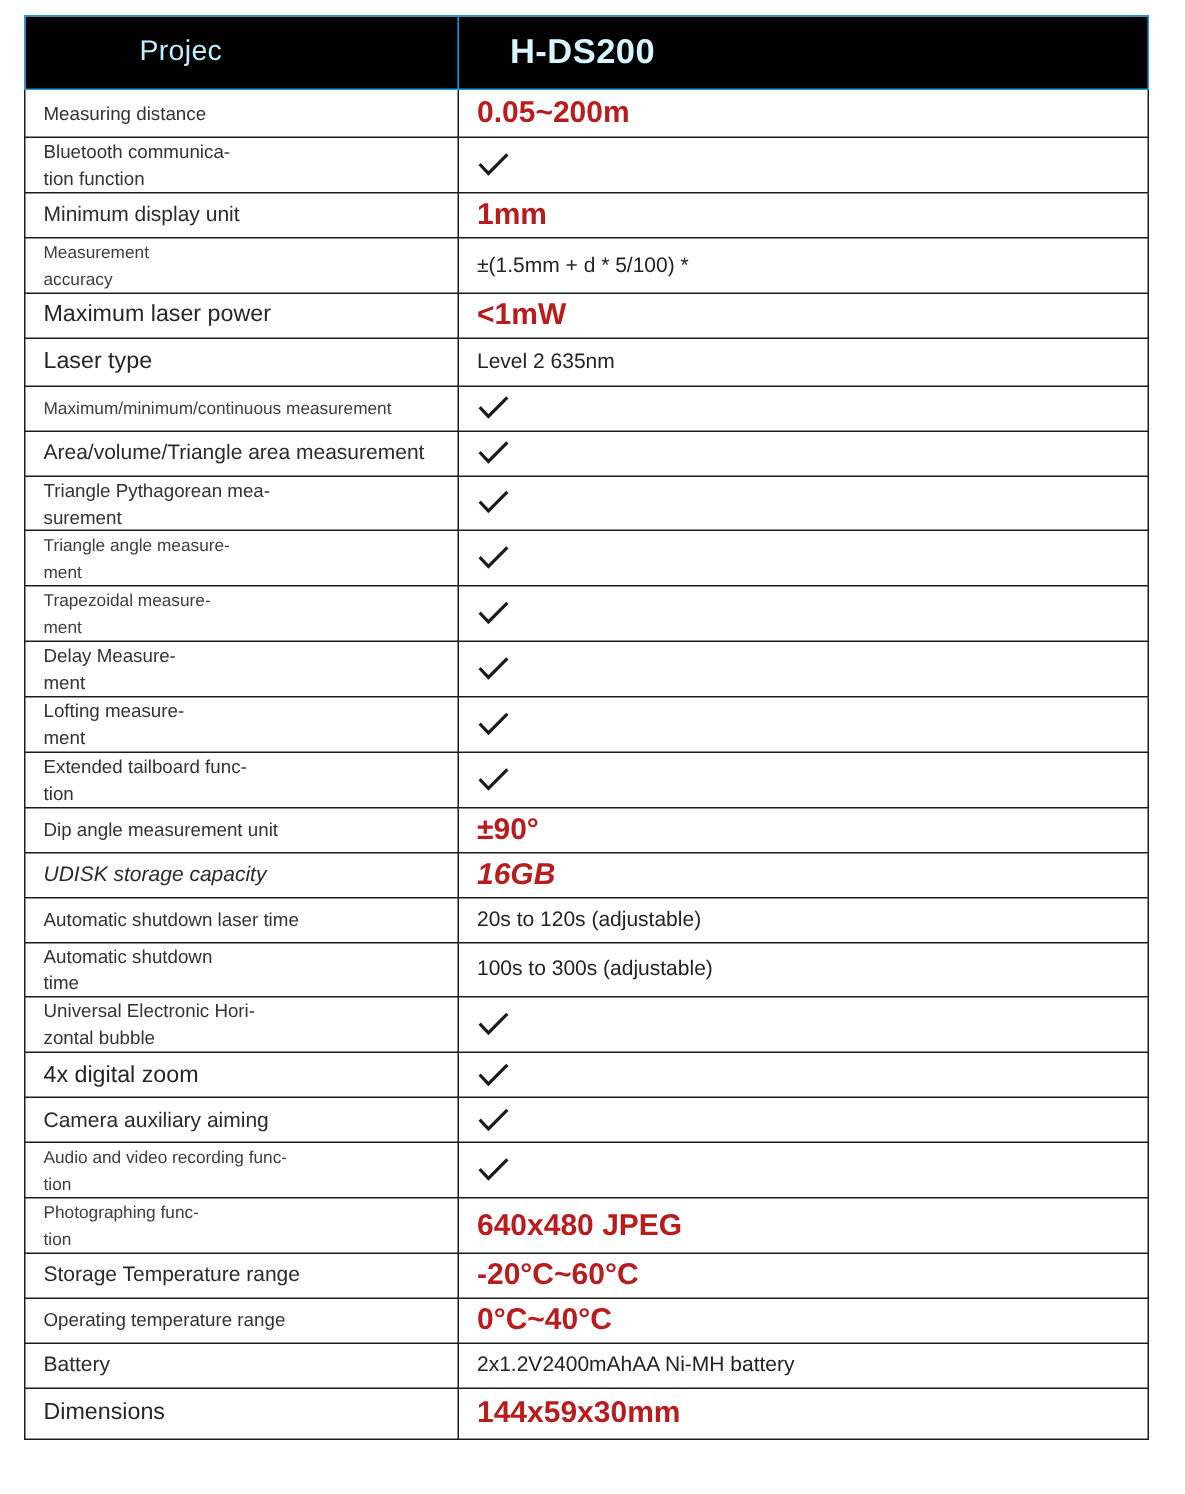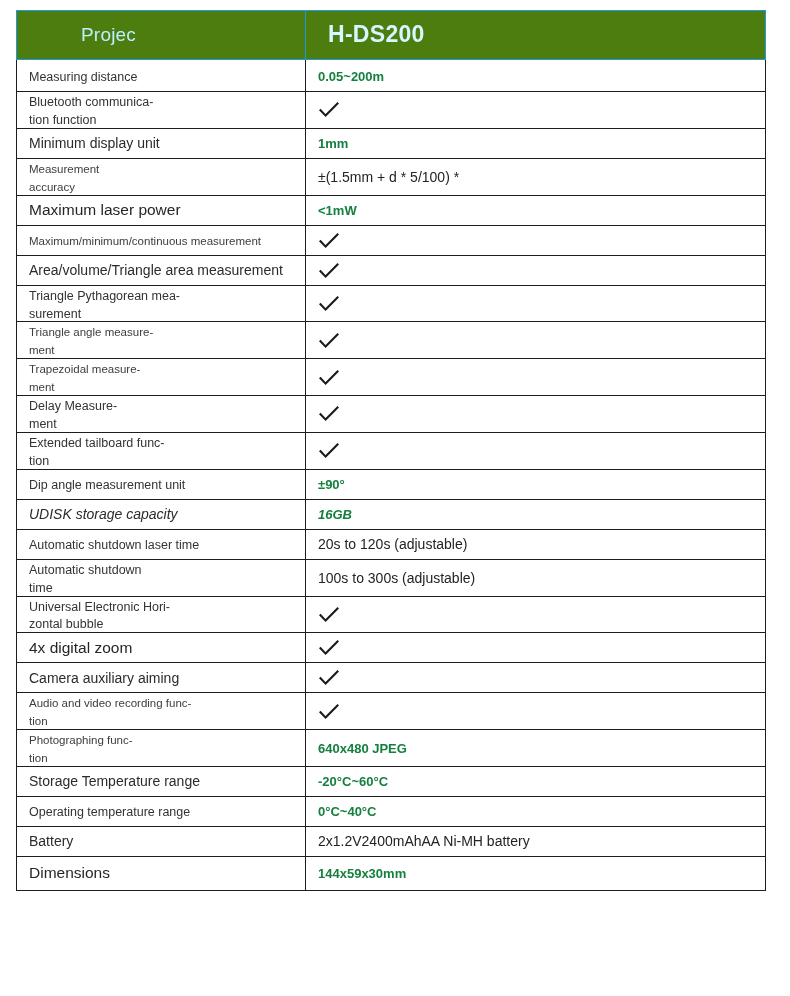--- a/index.html
+++ b/index.html
@@ -40,24 +40,24 @@
     vertical-align: middle;
     text-align: left;
     background: #ffffff;
     font-weight: normal;
     line-height: 1.12;
     color: #2a2a2a;
   }
 
   
   tr.header-row th {
-    background: #4d7c0f;
+    background: #000000;
     border-color: #1e9be0;
     height: 48px;
-    padding-left: 22px;
+    padding-left: 34px;
   }
   tr.header-row th.val-head {
     border-left: 1.6px solid #1e9be0;
   }
   .head-label {
     font-size: 19px;
     color: #bdf0ff;
     letter-spacing: 0.2px;
     padding-left: 42px;
     display: inline-block;
@@ -66,21 +66,21 @@
     font-size: 23px;
     font-weight: bold;
     color: #d8f6ff;
     letter-spacing: 0.3px;
   }
   .t-sm  { font-size: 11.5px; color: #3d3d3d; }
   .t-md  { font-size: 12.5px; color: #333333; }
   .t-lg  { font-size: 14px;   color: #2b2b2b; }
   .t-xl  { font-size: 15.5px; color: #262626; }
   .v-md  { font-size: 14px;   color: #232323; }
-  .v-xl  { font-size: 13px;   color: #15803d; font-weight: bold; }
+  .v-xl  { font-size: 20px;   color: #b91c1c; font-weight: bold; }
 
   .two-line { line-height: 1.16; }
 
   
   .check {
     display: inline-block;
     width: 22px;
     height: 18px;
     vertical-align: middle;
   }
@@ -124,20 +124,24 @@
           <td class="value-cell"><span class="v-xl">1mm</span></td>
         </tr>
         <tr style="height: 30px;">
           <td class="label-cell"><span class="t-sm two-line">Measurement<br>accuracy</span></td>
           <td class="value-cell"><span class="v-md">±(1.5mm + d * 5/100) *</span></td>
         </tr>
         <tr style="height: 30px;">
           <td class="label-cell"><span class="t-xl">Maximum laser power</span></td>
           <td class="value-cell"><span class="v-xl">&lt;1mW</span></td>
         </tr>
+        <tr style="height: 32px;">
+          <td class="label-cell"><span class="t-xl">Laser type</span></td>
+          <td class="value-cell"><span class="v-md">Level 2 635nm</span></td>
+        </tr>
         <tr style="height: 30px;">
           <td class="label-cell"><span class="t-sm">Maximum/minimum/continuous measurement</span></td>
           <td class="value-cell"><span class="check"><svg viewBox="0 0 22 18" width="22" height="18" aria-hidden="true">
                 <path d="M2.5 9.2 L7.6 14.6 L19.5 2.6" fill="none" stroke="#1a1a1a" stroke-width="2.1" stroke-linecap="square" stroke-linejoin="miter"></path>
               </svg></span></td>
         </tr>
         <tr style="height: 30px;">
           <td class="label-cell"><span class="t-lg">Area/volume/Triangle area measurement</span></td>
           <td class="value-cell"><span class="check"><svg viewBox="0 0 22 18" width="22" height="18" aria-hidden="true">
                 <path d="M2.5 9.2 L7.6 14.6 L19.5 2.6" fill="none" stroke="#1a1a1a" stroke-width="2.1" stroke-linecap="square" stroke-linejoin="miter"></path>
@@ -156,20 +160,26 @@
               </svg></span></td>
         </tr>
         <tr style="height: 30px;">
           <td class="label-cell"><span class="t-sm two-line">Trapezoidal measure-<br>ment</span></td>
           <td class="value-cell"><span class="check"><svg viewBox="0 0 22 18" width="22" height="18" aria-hidden="true">
                 <path d="M2.5 9.2 L7.6 14.6 L19.5 2.6" fill="none" stroke="#1a1a1a" stroke-width="2.1" stroke-linecap="square" stroke-linejoin="miter"></path>
               </svg></span></td>
         </tr>
         <tr style="height: 30px;">
           <td class="label-cell"><span class="t-md two-line">Delay Measure-<br>ment</span></td>
+          <td class="value-cell"><span class="check"><svg viewBox="0 0 22 18" width="22" height="18" aria-hidden="true">
+                <path d="M2.5 9.2 L7.6 14.6 L19.5 2.6" fill="none" stroke="#1a1a1a" stroke-width="2.1" stroke-linecap="square" stroke-linejoin="miter"></path>
+              </svg></span></td>
+        </tr>
+        <tr style="height: 30px;">
+          <td class="label-cell"><span class="t-md two-line">Lofting measure-<br>ment</span></td>
           <td class="value-cell"><span class="check"><svg viewBox="0 0 22 18" width="22" height="18" aria-hidden="true">
                 <path d="M2.5 9.2 L7.6 14.6 L19.5 2.6" fill="none" stroke="#1a1a1a" stroke-width="2.1" stroke-linecap="square" stroke-linejoin="miter"></path>
               </svg></span></td>
         </tr>
         <tr style="height: 30px;">
           <td class="label-cell"><span class="t-md two-line">Extended tailboard func-<br>tion</span></td>
           <td class="value-cell"><span class="check"><svg viewBox="0 0 22 18" width="22" height="18" aria-hidden="true">
                 <path d="M2.5 9.2 L7.6 14.6 L19.5 2.6" fill="none" stroke="#1a1a1a" stroke-width="2.1" stroke-linecap="square" stroke-linejoin="miter"></path>
               </svg></span></td>
         </tr>

